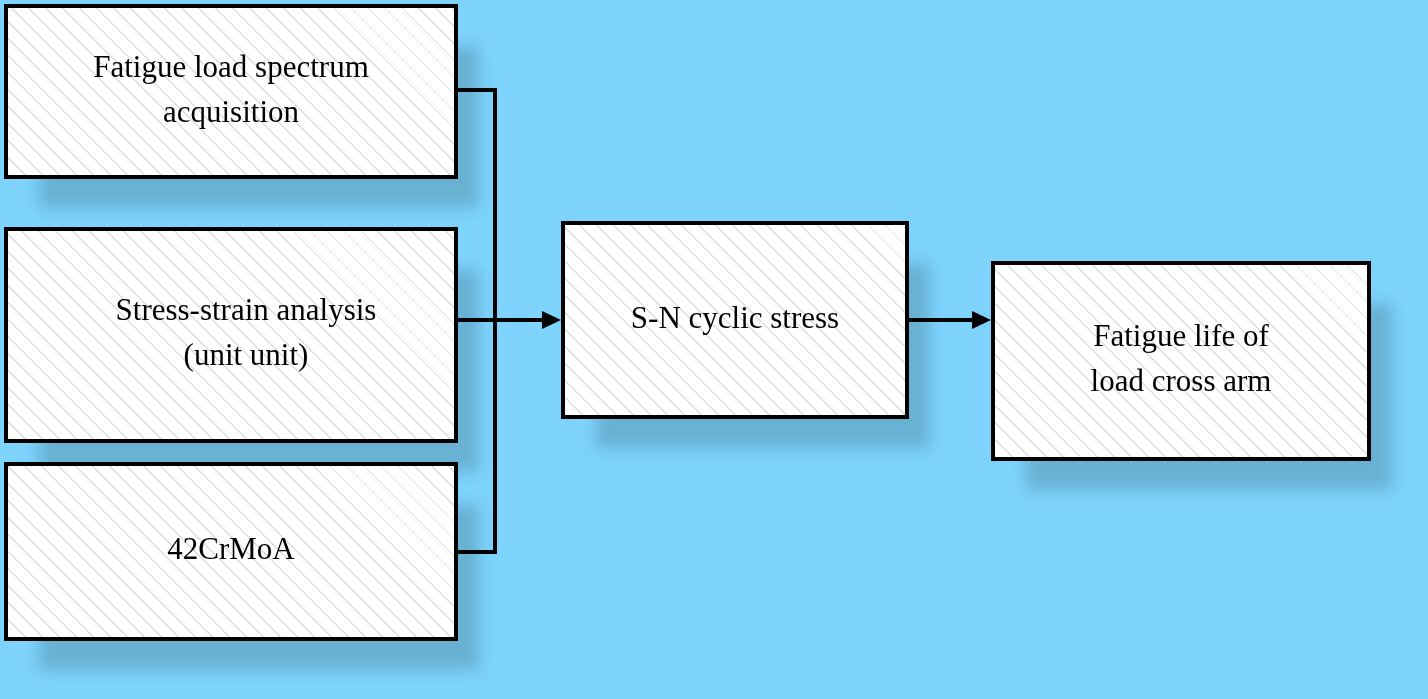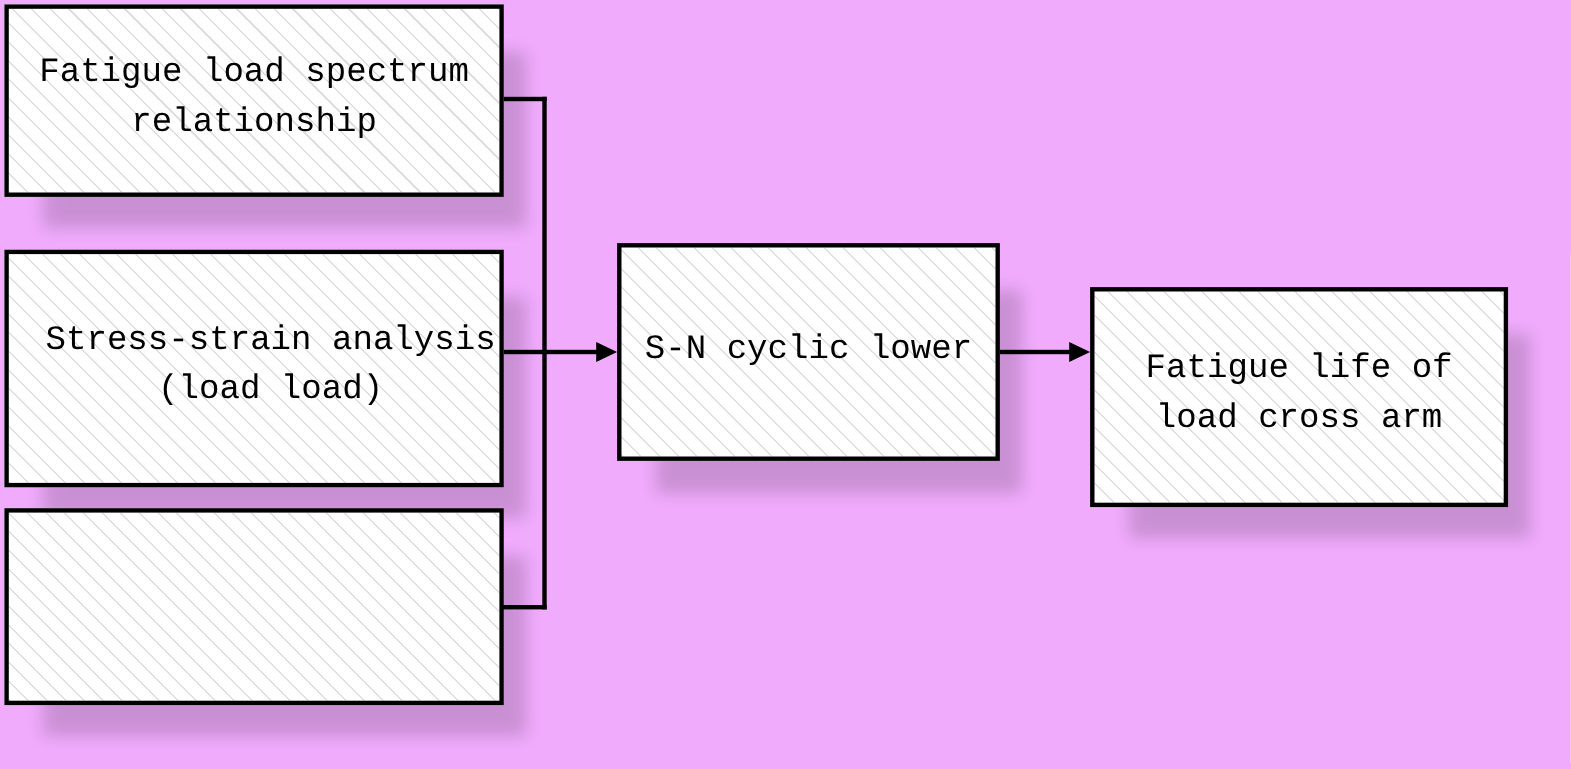--- a/index.html
+++ b/index.html
@@ -4,23 +4,23 @@
 <style>
   html, body {
     margin: 0;
     padding: 0;
     background: #ffffff;
   }
   .canvas {
     position: relative;
     width: 1428px;
     height: 699px;
-    background: #f0abfc;
+    background: #7dd3fc;
     overflow: hidden;
-    font-family: Liberation Mono, monospace;
+    font-family: Liberation Serif, serif;
   }
   .node {
     position: absolute;
     box-sizing: border-box;
     border: 4px solid #000000;
     background-color: #ffffff;
     background-image: repeating-linear-gradient(
       45deg,
       #dfdfdf 0px,
       #dfdfdf 1.3px,
@@ -69,39 +69,40 @@
   .arrowhead-right { left: 972px; top: 311px; }
 </style>
 </head>
 <body>
 
 <div class="canvas">
 
   <div class="node node-1">
     <div class="node-label">
       <span class="line">Fatigue load spectrum</span>
-      <span class="line">relationship</span>
+      <span class="line">acquisition</span>
     </div>
   </div>
 
   <div class="node node-2">
     <div class="node-label">
       <span class="line">Stress-strain analysis</span>
-      <span class="line">(load load)</span>
+      <span class="line">(unit unit)</span>
     </div>
   </div>
 
   <div class="node node-3">
     <div class="node-label">
+      <span class="line">42CrMoA</span>
     </div>
   </div>
 
   <div class="node node-4">
     <div class="node-label">
-      <span class="line">S-N cyclic lower</span>
+      <span class="line">S-N cyclic stress</span>
     </div>
   </div>
 
   <div class="node node-5">
     <div class="node-label">
       <span class="line">Fatigue life of</span>
       <span class="line">load cross arm</span>
     </div>
   </div>
 

